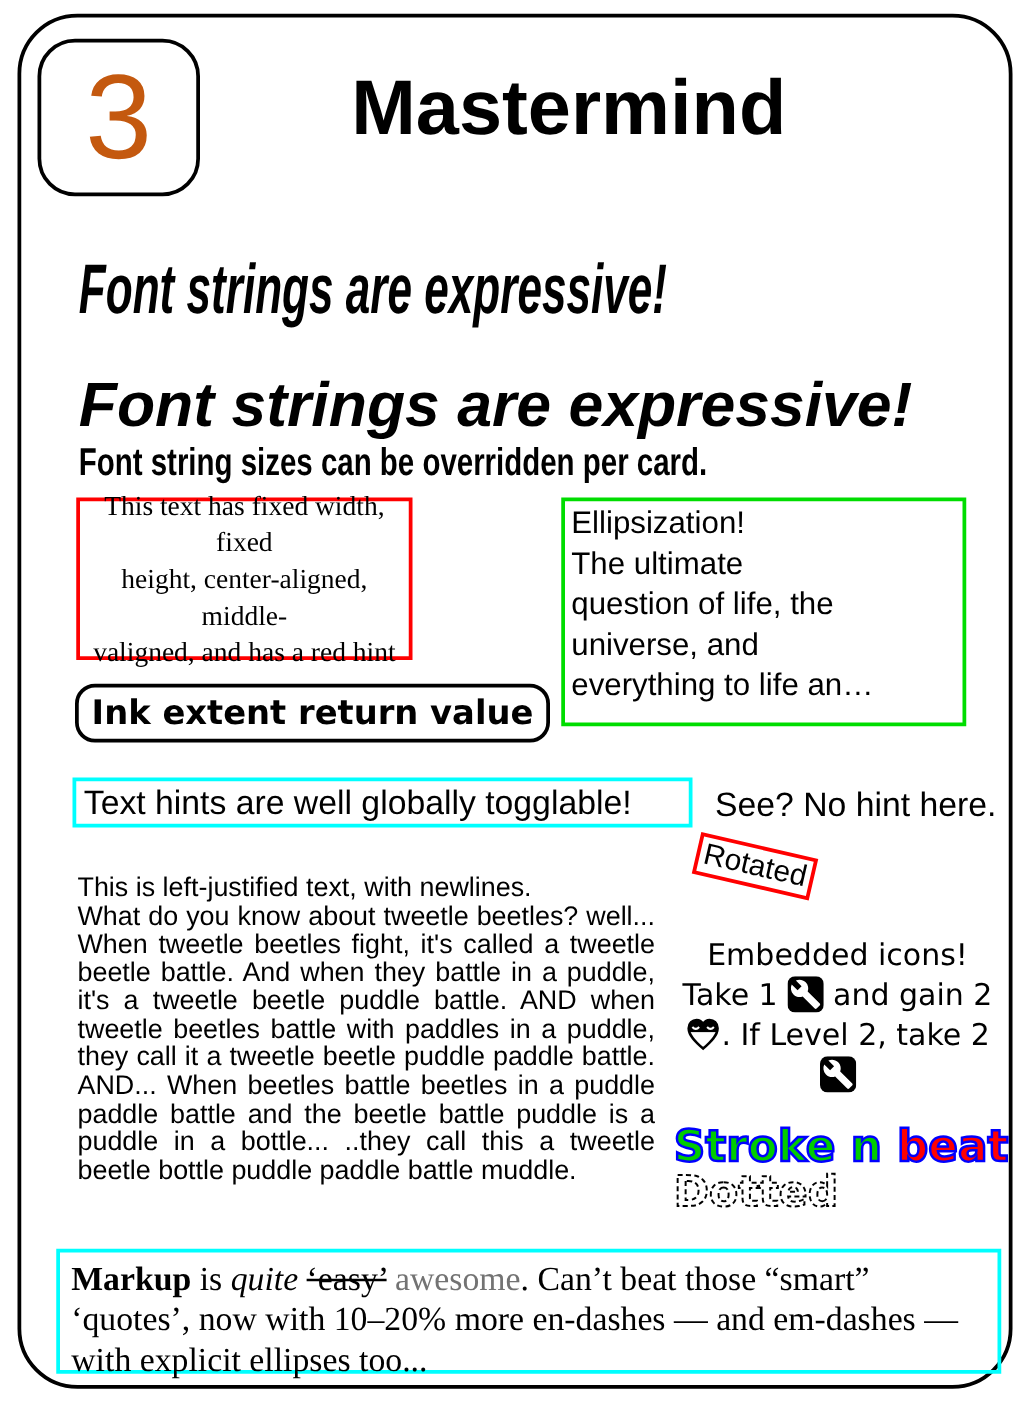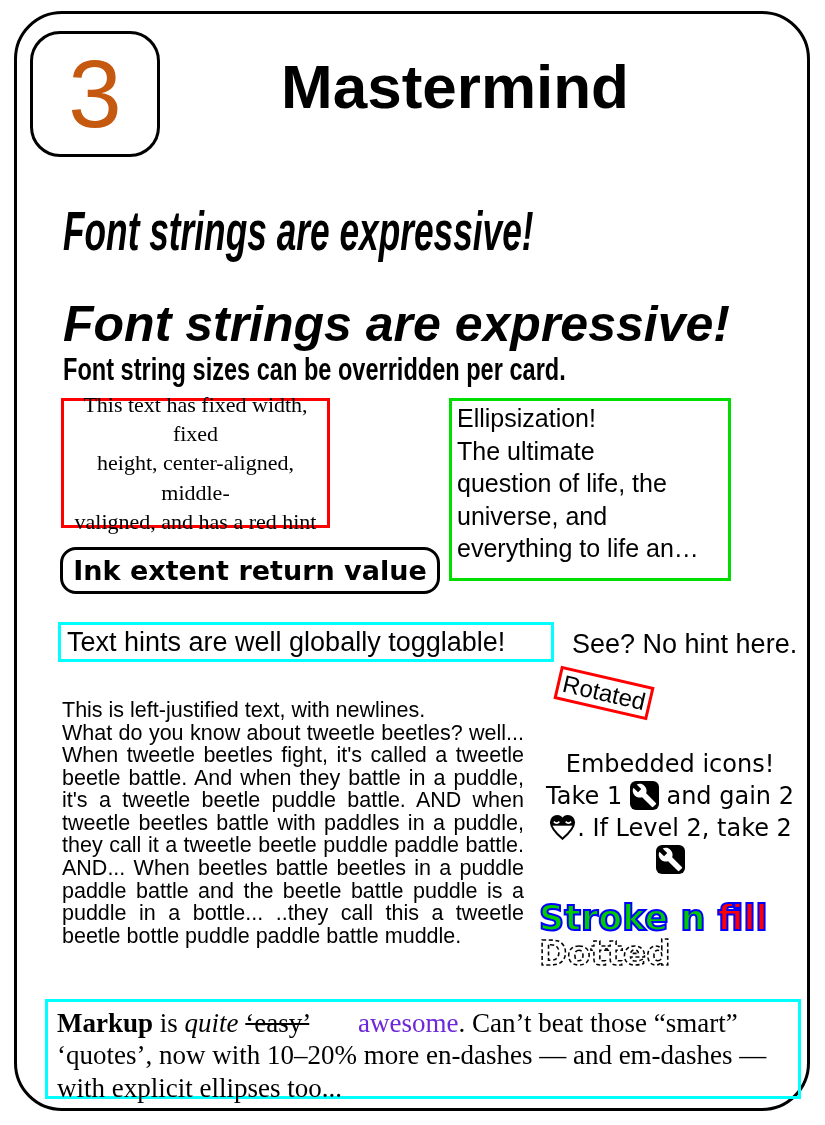--- a/index.html
+++ b/index.html
@@ -15,21 +15,21 @@
   .h1{position:absolute;left:63px;top:203px;font-size:56px;font-weight:bold;font-style:italic;
         transform:scaleX(0.63);transform-origin:0 0;white-space:nowrap;line-height:1;}
   .h2{position:absolute;left:63px;top:299px;font-size:50px;font-weight:bold;font-style:italic;
         white-space:nowrap;line-height:1;}
   .h3{position:absolute;left:63px;top:354px;font-size:31px;font-weight:bold;
         transform:scaleX(0.76);transform-origin:0 0;white-space:nowrap;line-height:1;}
   .fixed-box{position:absolute;left:61px;top:398px;width:269px;height:130px;border:3px solid #ff0000;
         box-sizing:border-box;display:flex;align-items:center;justify-content:center;text-align:center;
         font-family:"Liberation Serif",serif;font-size:22px;line-height:1.32;}
   .fixed-box span{white-space:pre-line;}
-  .ellipsis-box{position:absolute;left:449px;top:398px;width:282px;height:183px;border:3px solid #00dd00;
+  .ellipsis-box{position:absolute;left:449px;top:398px;width:324px;height:183px;border:3px solid #00dd00;
         box-sizing:border-box;font-size:25px;line-height:1.3;padding:1px 5px;}
   .ellipsis-box span{white-space:pre-line;}
   .ink-extent{position:absolute;left:60px;top:547px;width:380px;height:47px;border:3.5px solid #000;
         border-radius:16px;box-sizing:border-box;display:flex;align-items:center;justify-content:center;
         font-family:"DejaVu Sans",sans-serif;font-weight:bold;font-size:27px;}
   .hint-line{position:absolute;left:58px;top:622px;width:496px;height:40px;border:3px solid #00ffff;
         box-sizing:border-box;display:flex;align-items:center;padding-left:6px;font-size:27px;white-space:nowrap;}
   .no-hint{position:absolute;left:572px;top:629px;font-size:27px;white-space:nowrap;}
   .rotated{position:absolute;left:556px;top:676px;border:3px solid #ff0000;padding:0 3px;
         font-size:24px;transform:rotate(13deg);transform-origin:center;white-space:nowrap;}
@@ -42,21 +42,21 @@
   .stroke-fill{position:absolute;left:539px;top:901px;font-family:"DejaVu Sans",sans-serif;
         font-weight:bold;font-size:35px;line-height:1;white-space:nowrap;}
   .sf-green{color:#00cc00;-webkit-text-stroke:2px #0000ff;}
   .sf-red{color:#ff0000;-webkit-text-stroke:2px #0000ff;}
   .dotted-wrap{position:absolute;left:537px;top:934px;}
   .markup-box{position:absolute;left:45px;top:999px;width:756px;height:100px;border:3px solid #00ffff;
         box-sizing:border-box;padding:5px 9px;font-family:"Liberation Serif",serif;font-size:27px;line-height:1.2;}
   .seg-bold{font-weight:bold;}
   .seg-italic{font-style:italic;}
   .seg-strike{text-decoration:line-through;}
-  .seg-red{color:#6d28d9;margin-left:42px;}
+  .seg-red{color:#737373;}
 </style>
 </head>
 <body>
 
 <div class="card">
   <div class="card-border"></div>
 
   <div class="badge">
     <span class="badge-number">3</span>
   </div>
@@ -116,21 +116,21 @@
         <path d="M19.5 9.5 Q22.5 12.8 25.5 9.5" stroke="#fff" stroke-width="1.8" fill="none"></path>
       </g>
       <path d="M16 28.5 C9 22.5 3.2 16.8 3.2 10.5 C3.2 6 6.6 3.2 10.2 3.2 C12.8 3.2 14.9 4.8 16 7 C17.1 4.8 19.2 3.2 21.8 3.2 C25.4 3.2 28.8 6 28.8 10.5 C28.8 16.8 23 22.5 16 28.5 Z" fill="none" stroke="#000" stroke-width="2.2"></path>
     </svg><span>. If Level 2, take 2 </span><svg width="29" height="29" viewBox="0 0 24 24">
         <rect width="24" height="24" rx="5" fill="#000"></rect>
         <path d="M22.7 19l-9.1-9.1c.9-2.3.4-5-1.5-6.9-2-2-5-2.4-7.4-1.3L9 6 6 9 1.6 4.7C.4 7.1.9 10.1 2.9 12.1c1.9 1.9 4.6 2.4 6.9 1.5l9.1 9.1c.4.4 1 .4 1.4 0l2.3-2.3c.5-.4.5-1.1.1-1.4z" fill="#fff" transform="translate(1.4,1.4) scale(0.88)"></path>
       </svg>
   </div>
 
   <div class="stroke-fill">
-    <span class="sf-green">Stroke n</span><span class="sf-red"> fill</span>
+    <span class="sf-green">Stroke n</span><span class="sf-red"> beat</span>
   </div>
 
   <div class="dotted-wrap">
     <svg width="180" height="42">
       <text x="2" y="31" font-family="'DejaVu Sans', sans-serif" font-size="34" font-weight="bold" fill="#ffffff" stroke="#000000" stroke-width="1.6" stroke-dasharray="4 2.6">Dotted</text>
     </svg>
   </div>
 
   <div class="markup-box">
     <span class="seg-bold">Markup</span><span> is </span><span class="seg-italic">quite</span><span> </span><span class="seg-strike">‘easy’</span><span> </span><span class="seg-red">awesome</span><span>. Can’t beat those “smart” ‘quotes’, now with 10–20% more en-dashes — and em-dashes — with explicit ellipses too...</span>

